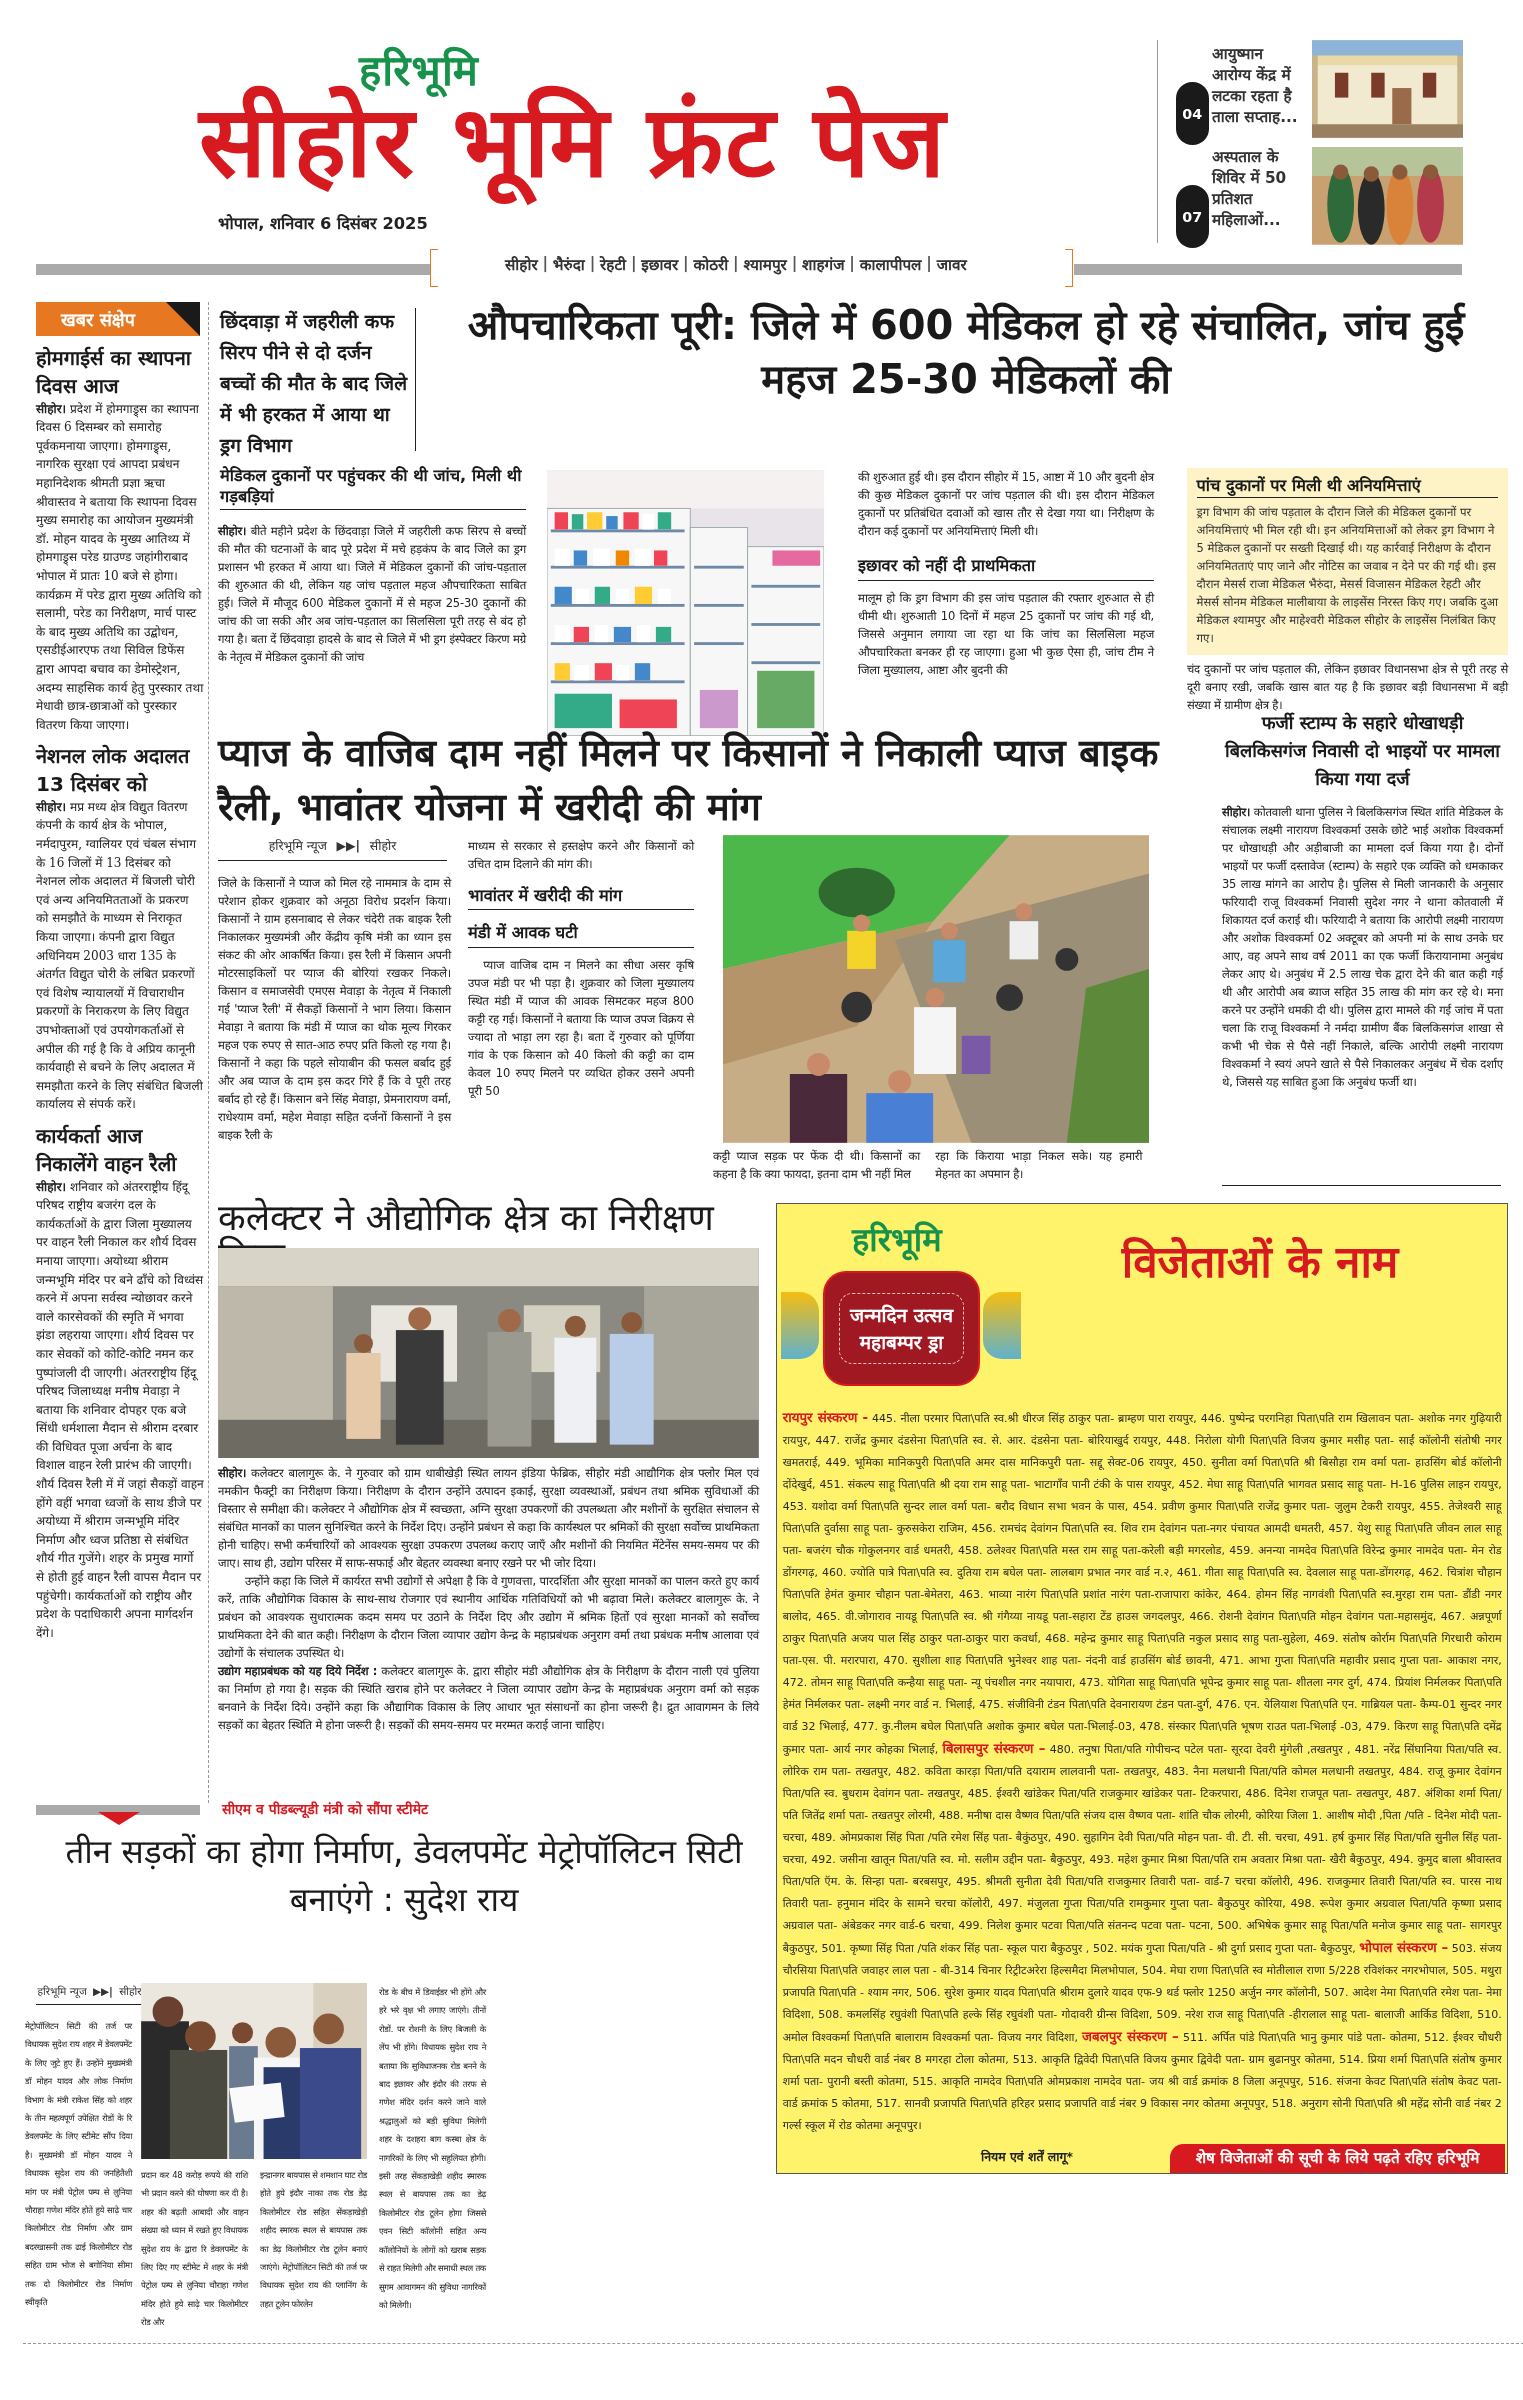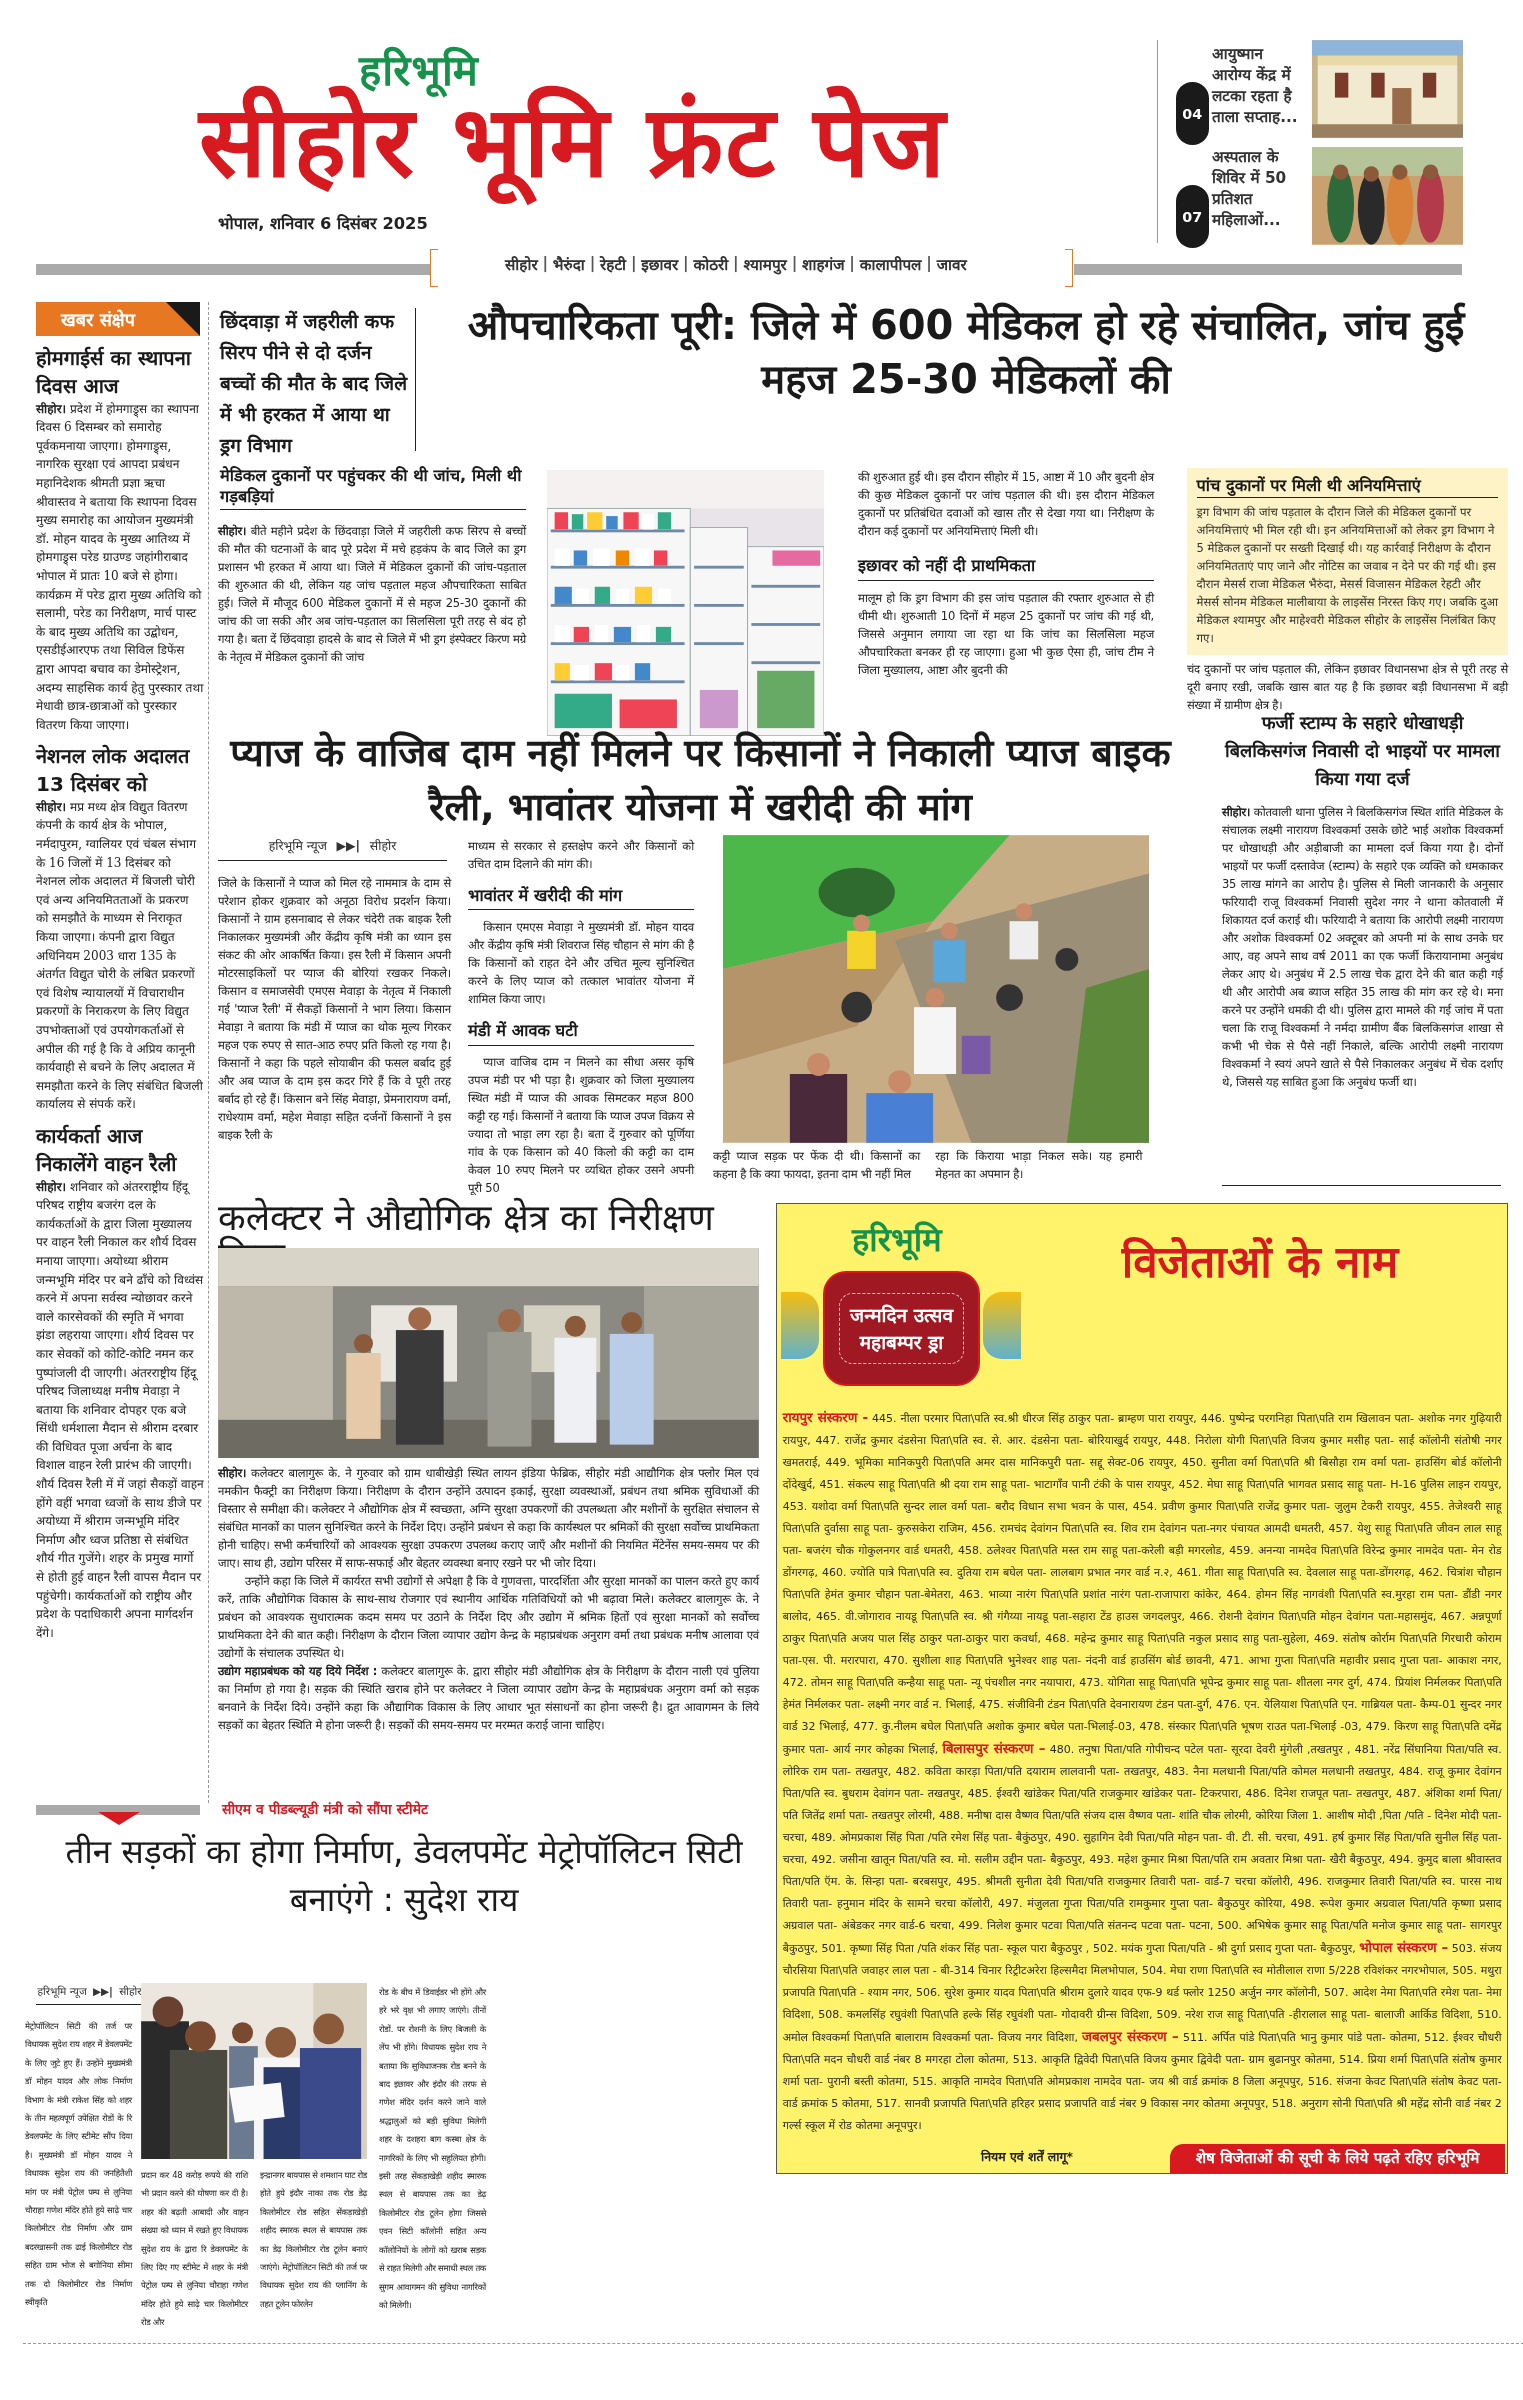--- a/index.html
+++ b/index.html
@@ -47,21 +47,21 @@
   #s1-body-a { left: 218px; top: 522px; width: 308px; }
   #s1-photo { left: 547px; top: 470px; width: 277px; height: 266px; }
   #s1-col2 { left: 858px; top: 468px; width: 296px; }
   #s1-col2-sub { margin-top: 13.4px; margin-bottom: 7.6px; }
   #s1-box { left: 1187px; top: 468px; width: 321px; background: #fdf3c6; padding: 5.7px 9.6px 7.6px 9.6px; }
   #s1-box-h { font-size: 16.3px; font-weight: bold; border-bottom: 1.4px solid #222; margin-bottom: 5.7px; padding-bottom: 1px; }
   #s1-box-b { font-size: 11.5px; line-height: 18px; color: #333; }
   #s1-col3 { left: 1187px; top: 660px; width: 321px; }
 
   
-  #s2-head { left: 218px; top: 726px; width: 965px; font-size: 38px; line-height: 54px; font-weight: bold; text-align: center; }
+  #s2-head { left: 218px; top: 726px; width: 965px; font-size: 38px; line-height: 54px; font-weight: bold; text-align: left; }
   #s2-byline { left: 218px; top: 837px; width: 229px; text-align: center; font-size: 12.4px; border-bottom: 1.4px solid #222; padding-bottom: 5.7px; color: #333; }
   #s2-colA { left: 218px; top: 874px; width: 233px; }
   #s2-colB { left: 468px; top: 837px; width: 226px; }
   #s2-photo { left: 723px; top: 835px; width: 426px; height: 308px; }
   #s2-caption { left: 713px; top: 1147px; width: 430px; display: flex; gap: 15.3px; }
   #s2-caption div { width: 207px; }
 
   
   #s3-head { left: 1224px; top: 709px; width: 277px; font-size: 18px; line-height: 28px; font-weight: bold; text-align: center; }
   #s3-body { left: 1222px; top: 803px; width: 281px; }
@@ -271,21 +271,20 @@
 <div class="abs hd" id="s2-head">प्याज के वाजिब दाम नहीं मिलने पर किसानों ने निकाली प्याज बाइक रैली, भावांतर योजना में खरीदी की मांग</div>
 <div class="abs" id="s2-byline">
   <span>हरिभूमि न्यूज</span>
   <span style="font-weight:bold; margin:0 5.7px;">▶▶|</span>
   <span>सीहोर</span>
 </div>
 <div class="abs cond" id="s2-colA">जिले के किसानों ने प्याज को मिल रहे नाममात्र के दाम से परेशान होकर शुक्रवार को अनूठा विरोध प्रदर्शन किया। किसानों ने ग्राम हसनाबाद से लेकर चंदेरी तक बाइक रैली निकालकर मुख्यमंत्री और केंद्रीय कृषि मंत्री का ध्यान इस संकट की ओर आकर्षित किया। इस रैली में किसान अपनी मोटरसाइकिलों पर प्याज की बोरियां रखकर निकले। किसान व समाजसेवी एमएस मेवाड़ा के नेतृत्व में निकाली गई 'प्याज रैली' में सैकड़ों किसानों ने भाग लिया। किसान मेवाड़ा ने बताया कि मंडी में प्याज का थोक मूल्य गिरकर महज एक रुपए से सात-आठ रुपए प्रति किलो रह गया है। किसानों ने कहा कि पहले सोयाबीन की फसल बर्बाद हुई और अब प्याज के दाम इस कदर गिरे हैं कि वे पूरी तरह बर्बाद हो रहे हैं। किसान बने सिंह मेवाड़ा, प्रेमनारायण वर्मा, राधेश्याम वर्मा, महेश मेवाड़ा सहित दर्जनों किसानों ने इस बाइक रैली के</div>
 <div class="abs" id="s2-colB">
   <div class="cond">माध्यम से सरकार से हस्तक्षेप करने और किसानों को उचित दाम दिलाने की मांग की।</div>
   <div class="sub-hd" style="font-size:16.3px; margin:9.6px 0 7.6px 0;">भावांतर में खरीदी की मांग</div>
-  <div class="cond" style="text-indent:15.3px;">किसान एमएस मेवाड़ा ने मुख्यमंत्री डॉ. मोहन यादव और केंद्रीय कृषि मंत्री शिवराज सिंह चौहान से मांग की है कि किसानों को राहत देने और उचित मूल्य सुनिश्चित करने के लिए प्याज को तत्काल भावांतर योजना में शामिल किया जाए।</div>
   <div class="sub-hd" style="font-size:16.3px; margin:9.6px 0 7.6px 0;">मंडी में आवक घटी</div>
   <div class="cond" style="text-indent:15.3px;">प्याज वाजिब दाम न मिलने का सीधा असर कृषि उपज मंडी पर भी पड़ा है। शुक्रवार को जिला मुख्यालय स्थित मंडी में प्याज की आवक सिमटकर महज 800 कट्टी रह गई। किसानों ने बताया कि प्याज उपज विक्रय से ज्यादा तो भाड़ा लग रहा है। बता दें गुरुवार को पूर्णिया गांव के एक किसान को 40 किलो की कट्टी का दाम केवल 10 रुपए मिलने पर व्यथित होकर उसने अपनी पूरी 50</div>
 </div>
 <div class="abs photo" id="s2-photo">
   <svg width="426" height="308" viewBox="0 0 446 322">
     <rect width="446" height="322" fill="#c7ad86"></rect>
     <polygon points="0,0 300,0 220,90 0,140" fill="#4cb84a"></polygon>
     <ellipse cx="140" cy="60" rx="40" ry="26" fill="#2f6b2f"></ellipse>
     <polygon points="0,140 220,90 140,200 0,240" fill="#b49468"></polygon>
     <polygon points="180,110 446,40 446,322 260,322" fill="#9c8f78"></polygon>

